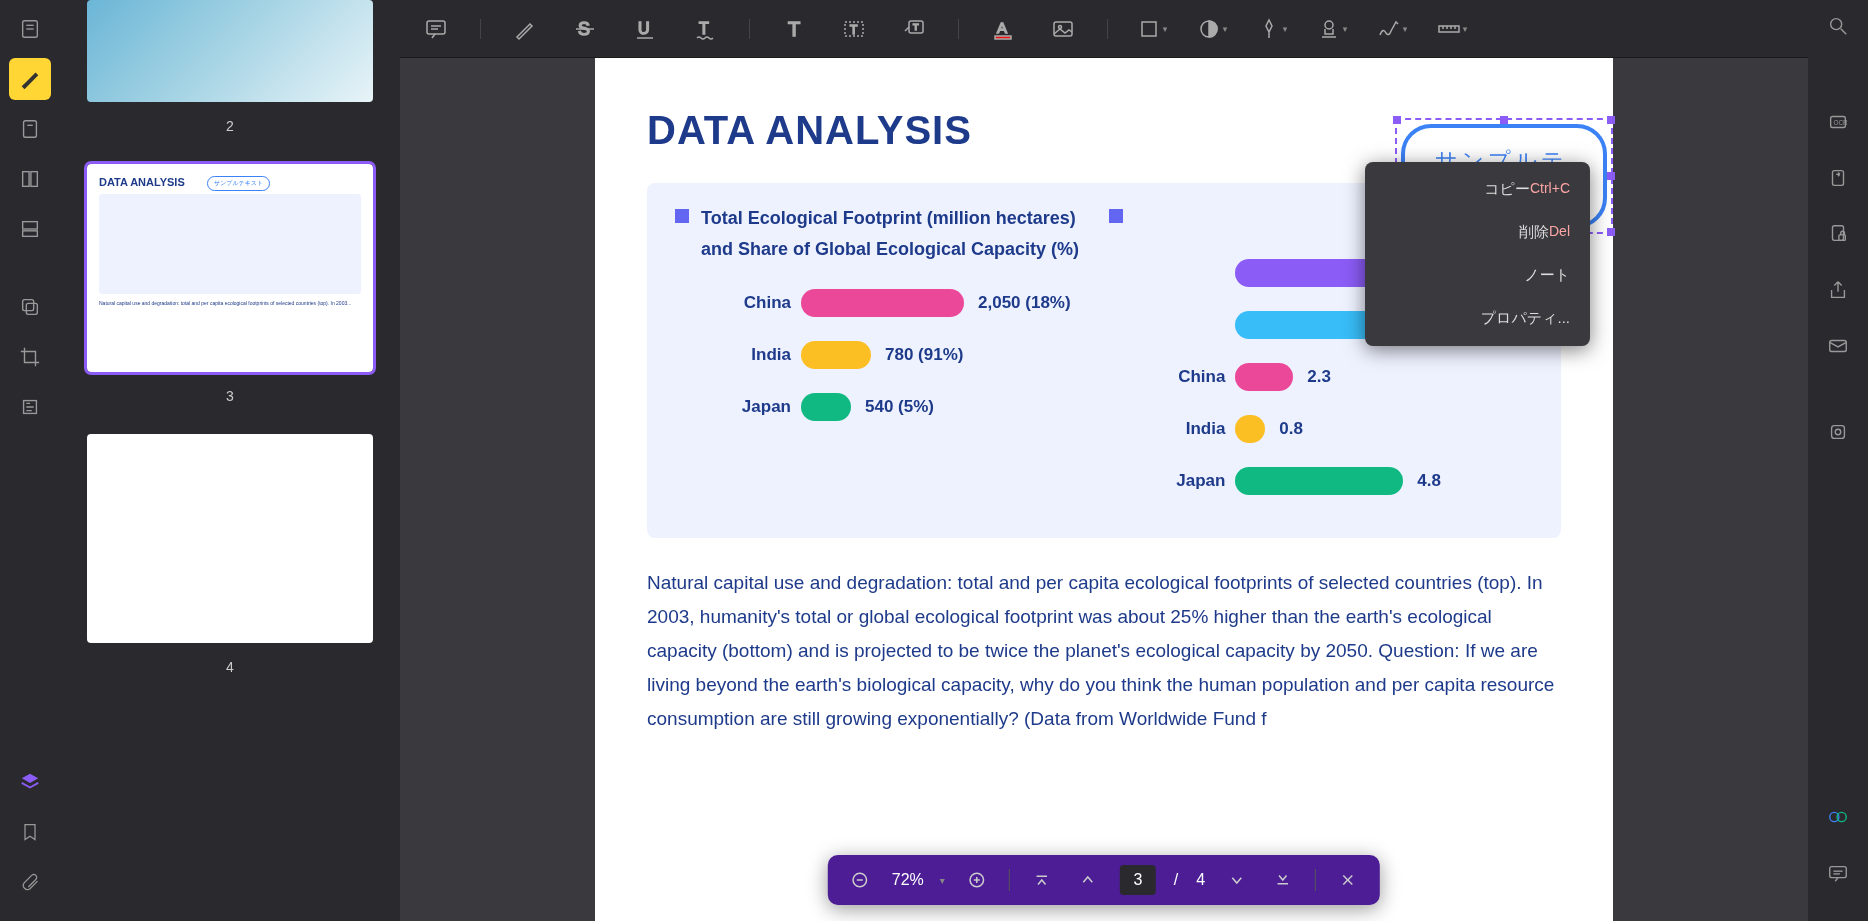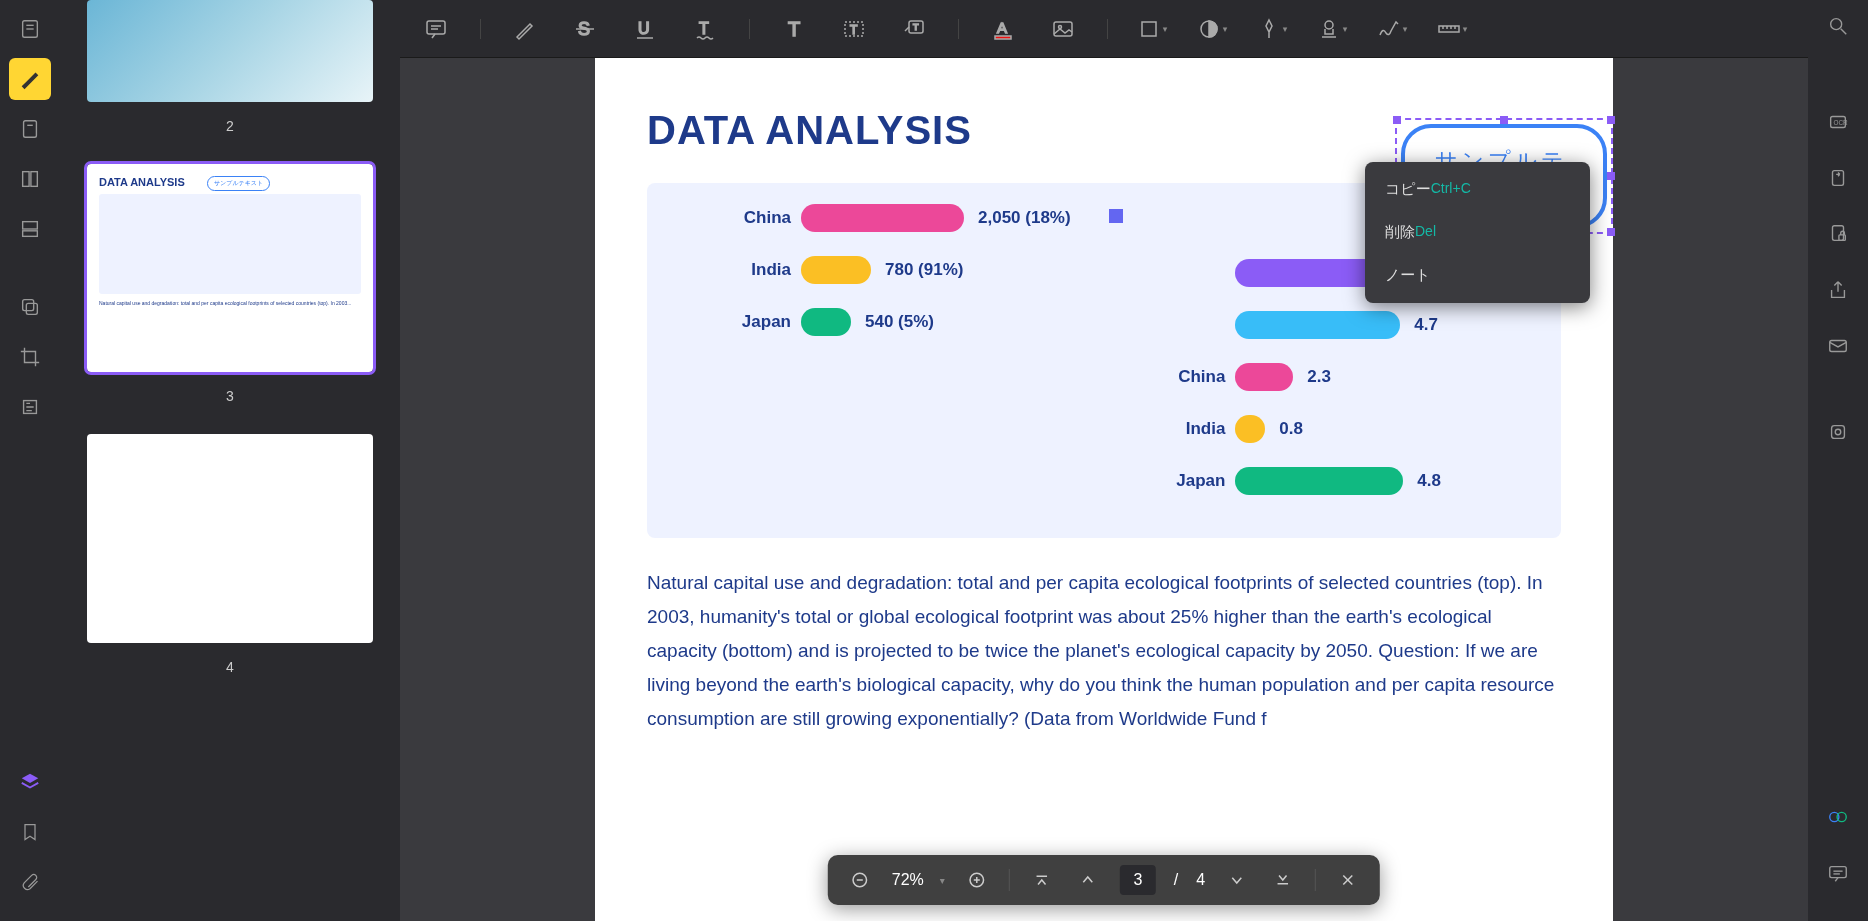--- a/index.html
+++ b/index.html
@@ -42,23 +42,23 @@
 .chart-panel { background: #eef2ff; border-radius: 8px; padding: 20px 28px; display: flex; gap: 28px; }
 .chart-col { flex: 1; }
 .chart-header { color: #1e3a8a; font-size: 18px; font-weight: 600; line-height: 1.7; margin-bottom: 24px; display: flex; }
 .chart-header .sq { width: 14px; height: 14px; background: #6366f1; margin-right: 12px; margin-top: 6px; flex-shrink: 0; }
 .chart-row { display: flex; align-items: center; margin-bottom: 22px; height: 30px; }
 .chart-label { width: 126px; text-align: right; color: #1e3a8a; font-weight: 600; font-size: 17px; padding-right: 10px; }
 .chart-bar { height: 28px; border-radius: 14px; }
 .chart-value { color: #1e3a8a; font-weight: 600; font-size: 17px; margin-left: 14px; }
 .body-text { color: #1e3a8a; font-size: 19px; line-height: 1.8; margin-top: 28px; }
 .context-menu { position: absolute; left: 965px; top: 162px; width: 225px; background: #3a3a3e; border-radius: 8px; padding: 6px 0; box-shadow: 0 4px 20px rgba(0,0,0,0.5); z-index: 100; }
-.context-item { display: flex; justify-content: flex-start; padding: 12px 20px; color: #ddd; font-size: 15px; cursor: pointer; }
-.context-item .shortcut { color: #14b8a6; font-size: 14px; }
-.bottom-bar { position: absolute; bottom: 16px; left: 50%; transform: translateX(-50%); background: #404040; border-radius: 10px; padding: 10px 18px; display: flex; align-items: center; gap: 18px; box-shadow: 0 4px 20px rgba(0,0,0,0.4); z-index: 50; }
+.context-item { display: flex; justify-content: flex-end; padding: 12px 20px; color: #ddd; font-size: 15px; cursor: pointer; }
+.context-item .shortcut { color: #fca5a5; font-size: 14px; }
+.bottom-bar { position: absolute; bottom: 16px; left: 50%; transform: translateX(-50%); background: #4c1d95; border-radius: 10px; padding: 10px 18px; display: flex; align-items: center; gap: 18px; box-shadow: 0 4px 20px rgba(0,0,0,0.4); z-index: 50; }
 .bottom-bar .b-btn { width: 28px; height: 28px; display: flex; align-items: center; justify-content: center; cursor: pointer; color: #ccc; }
 .bottom-bar .b-btn svg { width: 18px; height: 18px; fill: none; stroke: #ccc; stroke-width: 2; }
 .bottom-bar .zoom { color: #fff; font-size: 16px; display: flex; align-items: center; gap: 12px; }
 .bottom-bar .zoom::after { content: '▾'; font-size: 10px; color: #888; margin-left: 4px; }
 .bottom-bar .page-input { background: #2a2a2e; border: none; color: #fff; width: 36px; text-align: center; font-size: 16px; padding: 6px 4px; border-radius: 4px; }
 .bottom-bar .page-total { color: #fff; font-size: 16px; }
 .bottom-bar .sep { width: 1px; height: 22px; background: #555; }
 .right-sidebar { width: 60px; background: #2a2a2e; display: flex; flex-direction: column; align-items: center; padding-top: 8px; gap: 20px; }
 .right-sidebar .r-btn { width: 36px; height: 36px; display: flex; align-items: center; justify-content: center; cursor: pointer; }
 .right-sidebar .r-btn svg { width: 22px; height: 22px; fill: none; stroke: #999; stroke-width: 1.5; }
@@ -269,20 +269,24 @@
           <div class="handle ml"></div>
           <div class="handle mr"></div>
           <div class="handle bl"></div>
           <div class="handle bm"></div>
           <div class="handle br"></div>
           <div class="callout-inner">サンプルテキスト</div>
         </div>
 
         <div class="chart-panel">
           <div class="chart-col" id="chart-left">
+              <div class="chart-header">
+                <span class="sq"></span>
+                <span>Total Ecological Footprint (million hectares) and Share of Global Ecological Capacity (%)</span>
+              </div>
               <div class="chart-row">
       <div class="chart-label">China</div>
       <div class="chart-bar" style="width:163px;background:#ec4899"></div>
       <div class="chart-value">2,050 (18%)</div>
     </div>
               <div class="chart-row">
       <div class="chart-label">India</div>
       <div class="chart-bar" style="width:70px;background:#fbbf24"></div>
       <div class="chart-value">780 (91%)</div>
     </div>
@@ -335,20 +339,24 @@
           <span class="shortcut">Ctrl+C</span>
         </div>
         <div class="context-item">
           <span>削除</span>
           <span class="shortcut">Del</span>
         </div>
         <div class="context-item">
           <span>ノート</span>
           <span class="shortcut"></span>
         </div>
+        <div class="context-item">
+          <span>プロパティ...</span>
+          <span class="shortcut"></span>
+        </div>
       </div>
 
     <div class="bottom-bar">
       <div class="b-btn">
           <svg viewBox="0 0 24 24">
             <circle cx="12" cy="12" r="9"></circle>
             <line x1="8" y1="12" x2="16" y2="12"></line>
           </svg>
         </div>
       <div class="zoom">72%</div>

